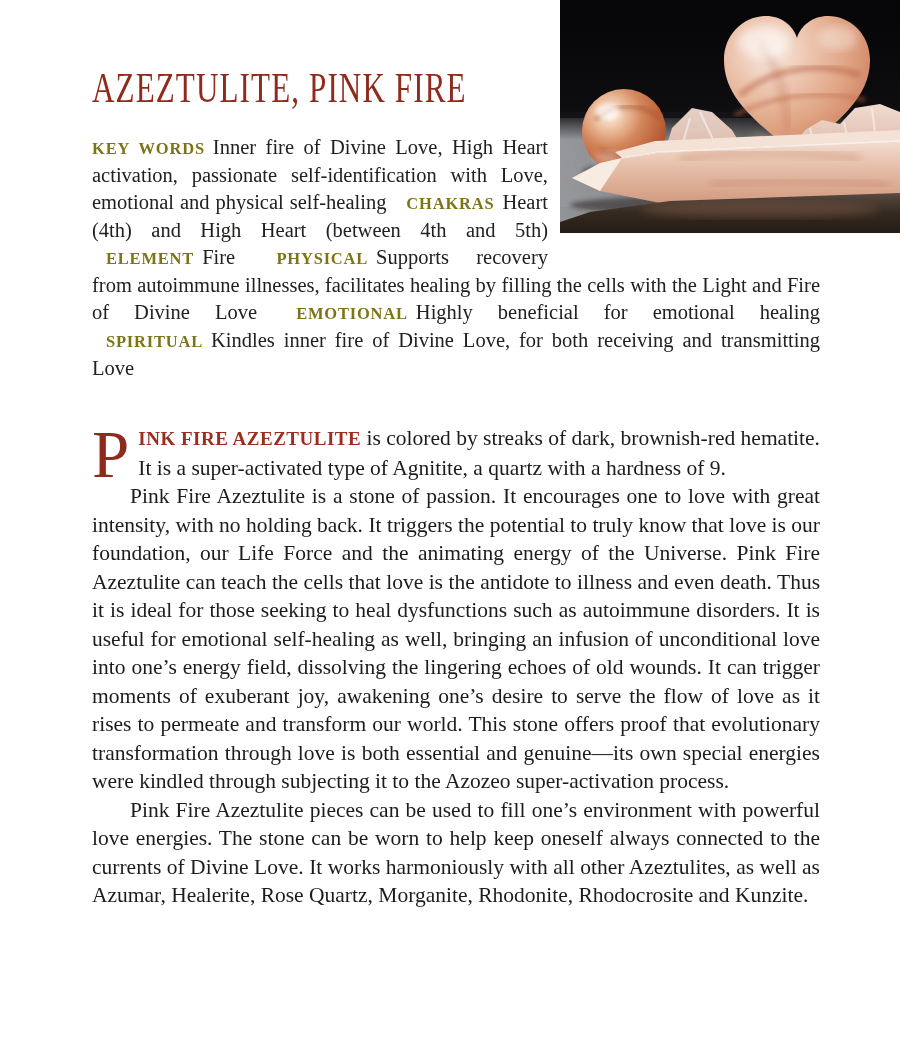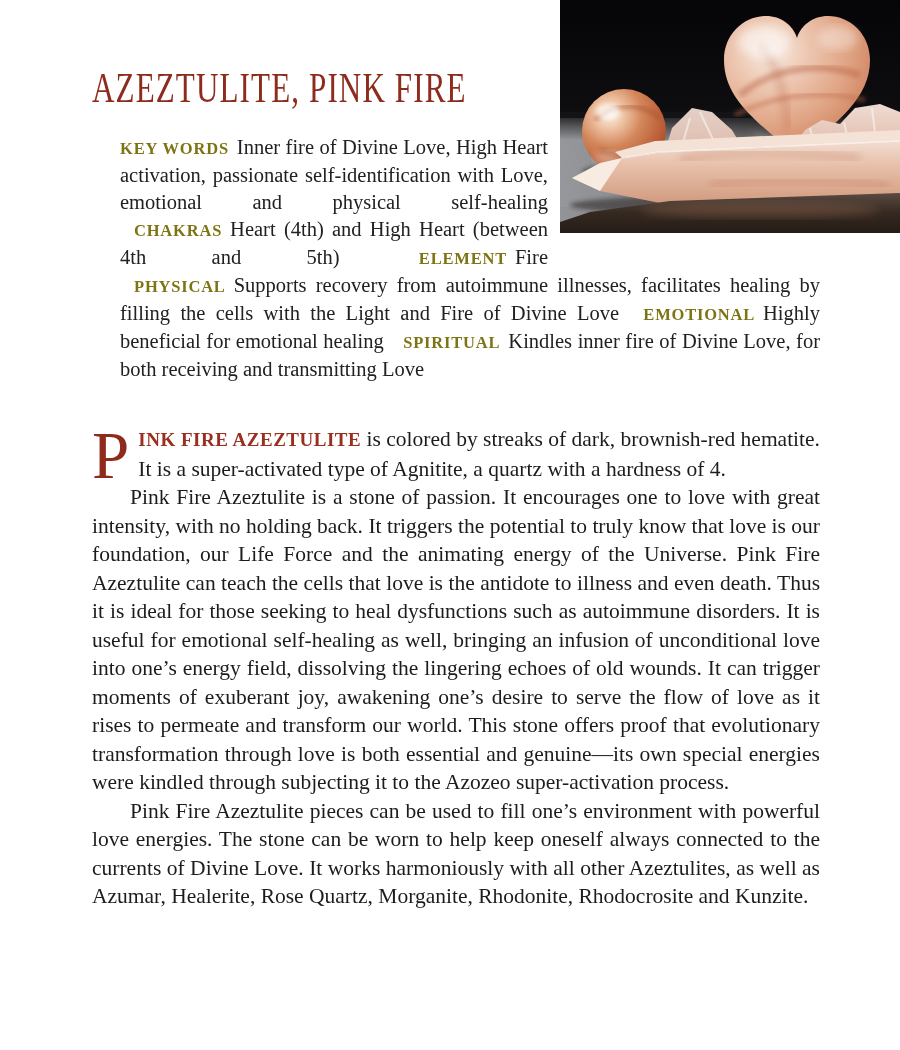--- a/index.html
+++ b/index.html
@@ -14,21 +14,20 @@
     position:absolute; left:92px; top:0; width:728px;
   }
   h1.title {
     margin:66px 0 0 0; font-weight:400; font-size:42px; line-height:1.05;
     color:#8e2b1c; letter-spacing:1.5px; white-space:nowrap;
     transform:scaleX(0.74); transform-origin:0 50%;
   }
   .keywords {
     margin-top:24px; font-size:20.5px; line-height:27px; text-align:justify;
     color:#22211f;
-    margin-left:28px;
   }
   .wrap-spacer { float:right; width:272px; height:112px; }
   .kw-label {
     font-weight:700; font-size:16.5px; color:#7d7414; letter-spacing:0.8px;
     margin:0 8px 0 14px; white-space:nowrap;
   }
   .kw-seg:first-of-type .kw-label { margin-left:0; }
   .body-text {
     margin-top:42px; font-size:21.5px; line-height:28.5px; text-align:justify;
     color:#1d1c1a;
@@ -167,21 +166,21 @@
       <div class="wrap-spacer"></div>
       <span class="kw-seg"><span class="kw-label">KEY WORDS</span><span>Inner fire of Divine Love, High Heart activation, passionate self-identification with Love, emotional and physical self-healing</span></span>
       <span class="kw-seg"><span class="kw-label">CHAKRAS</span><span>Heart (4th) and High Heart (between 4th and 5th)</span></span>
       <span class="kw-seg"><span class="kw-label">ELEMENT</span><span>Fire</span></span>
       <span class="kw-seg"><span class="kw-label">PHYSICAL</span><span>Supports recovery from autoimmune illnesses, facilitates healing by filling the cells with the Light and Fire of Divine Love</span></span>
       <span class="kw-seg"><span class="kw-label">EMOTIONAL</span><span>Highly beneficial for emotional healing</span></span>
       <span class="kw-seg"><span class="kw-label">SPIRITUAL</span><span>Kindles inner fire of Divine Love, for both receiving and transmitting Love</span></span>
     </div>
 
     <div class="body-text">
-      <p class="para"><span class="dropcap">P</span><span class="lead-sc">INK FIRE AZEZTULITE</span><span> is colored by streaks of dark, brownish-red hematite. It is a super-activated type of Agnitite, a quartz with a hardness of 4.</span></p>
+      <p class="para"><span class="dropcap">P</span><span class="lead-sc">INK FIRE AZEZTULITE</span><span> is colored by streaks of dark, brownish-red hematite. It is a super-activated type of Agnitite, a quartz with a hardness of 9.</span></p>
       <p class="para indent">Pink Fire Azeztulite is a stone of passion. It encourages one to love with great intensity, with no holding back. It triggers the potential to truly know that love is our foundation, our Life Force and the animating energy of the Universe. Pink Fire Azeztulite can teach the cells that love is the antidote to illness and even death. Thus it is ideal for those seeking to heal dysfunctions such as autoimmune disorders. It is useful for emotional self-healing as well, bringing an infusion of unconditional love into one’s energy field, dissolving the lingering echoes of old wounds. It can trigger moments of exuberant joy, awakening one’s desire to serve the flow of love as it rises to permeate and transform our world. This stone offers proof that evolutionary transformation through love is both essential and genuine—its own special energies were kindled through subjecting it to the Azozeo super-activation process.</p>
       <p class="para indent">Pink Fire Azeztulite pieces can be used to fill one’s environment with powerful love energies. The stone can be worn to help keep oneself always connected to the currents of Divine Love. It works harmoniously with all other Azeztulites, as well as Azumar, Healerite, Rose Quartz, Morganite, Rhodonite, Rhodocrosite and Kunzite.</p>
     </div>
 
   </div>
 
 
 </div>
 
 </body></html>

